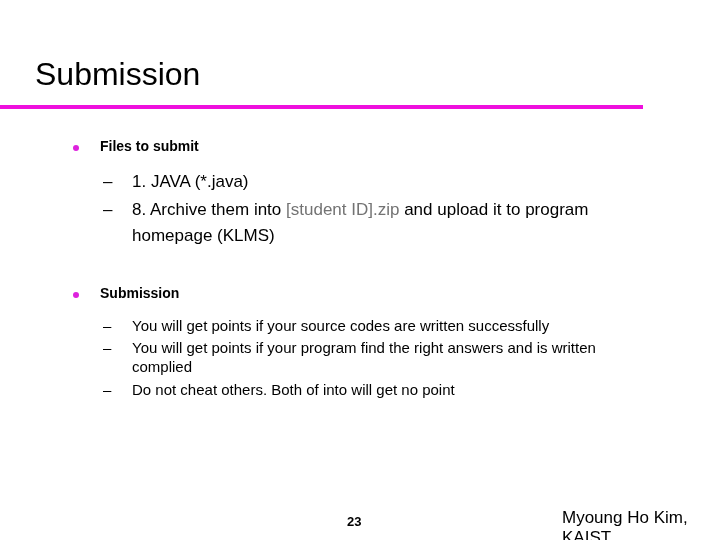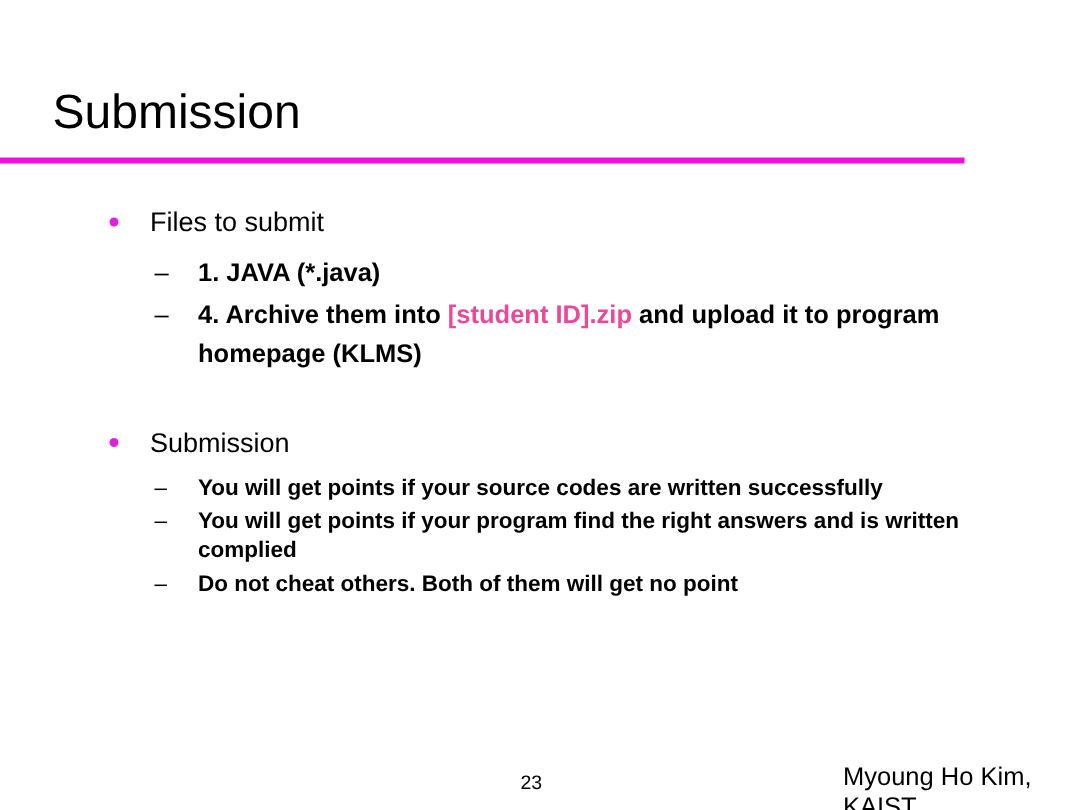--- a/index.html
+++ b/index.html
@@ -7,62 +7,62 @@
     width: 720px; height: 540px; background: #ffffff; position: relative; overflow: hidden;
     font-family: "Liberation Sans", sans-serif; color: #000;
   }
   .title {
     position: absolute; left: 35px; top: 58px; font-size: 32px; font-weight: normal; line-height: 1; margin: 0;
   }
   .title-rule {
     position: absolute; left: 0; top: 105px; width: 643px; height: 4px; background: #ee10dd;
   }
   .bullet {
-    position: absolute; left: 100px; font-size: 18px; font-weight: normal; line-height: 1;
+    position: absolute; left: 100px; font-size: 14px; font-weight: bold; line-height: 1;
   }
   .dot {
     position: absolute; left: 73px; width: 6px; height: 6px; border-radius: 50%; background: #dd22dd;
   }
   .sub {
-    position: absolute; left: 132px; line-height: 1.45; font-weight: bold;
+    position: absolute; left: 132px; line-height: 1.45;
   }
   .dash {
     position: absolute; left: 103px; line-height: 1.45;
   }
   .s17 { font-size: 17px; }
   .s15 { font-size: 15px; }
-  .red { color: #ec4899; }
-  .pagenum { position: absolute; left: 347px; top: 514px; font-size: 13px; }
+  .red { color: #737373; }
+  .pagenum { position: absolute; left: 347px; top: 514px; font-size: 13px; font-weight: bold; }
   .author { position: absolute; left: 562px; top: 508px; font-size: 17px; }
 </style>
 </head>
 <body>
 
 <h1 class="title">Submission</h1>
 <div class="title-rule"></div>
 
 <div class="dot" style="top:145px"></div>
 <div class="bullet" style="top:139px">Files to submit</div>
 
 <div class="dash s17" style="top:170px">–</div>
 <div class="sub s17" style="top:170px">1. JAVA (*.java)</div>
 
 <div class="dash s17" style="top:198px">–</div>
 <div class="sub s17" style="top:198px">
-  <span>4. Archive them into </span><span class="red">[student ID].zip</span><span> and upload it to program</span>
+  <span>8. Archive them into </span><span class="red">[student ID].zip</span><span> and upload it to program</span>
 </div>
 <div class="sub s17" style="top:224px">homepage (KLMS)</div>
 
 <div class="dot" style="top:292px"></div>
 <div class="bullet" style="top:286px">Submission</div>
 
 <div class="dash s15" style="top:315px">–</div>
 <div class="sub s15" style="top:315px">You will get points if your source codes are written successfully</div>
 
 <div class="dash s15" style="top:337px">–</div>
 <div class="sub s15" style="top:337px">You will get points if your program find the right answers and is written</div>
 <div class="sub s15" style="top:356px">complied</div>
 
 <div class="dash s15" style="top:379px">–</div>
-<div class="sub s15" style="top:379px">Do not cheat others. Both of them will get no point</div>
+<div class="sub s15" style="top:379px">Do not cheat others. Both of into will get no point</div>
 
 <div class="pagenum">23</div>
 <div class="author">Myoung Ho Kim, KAIST</div>
 
 </body></html>

